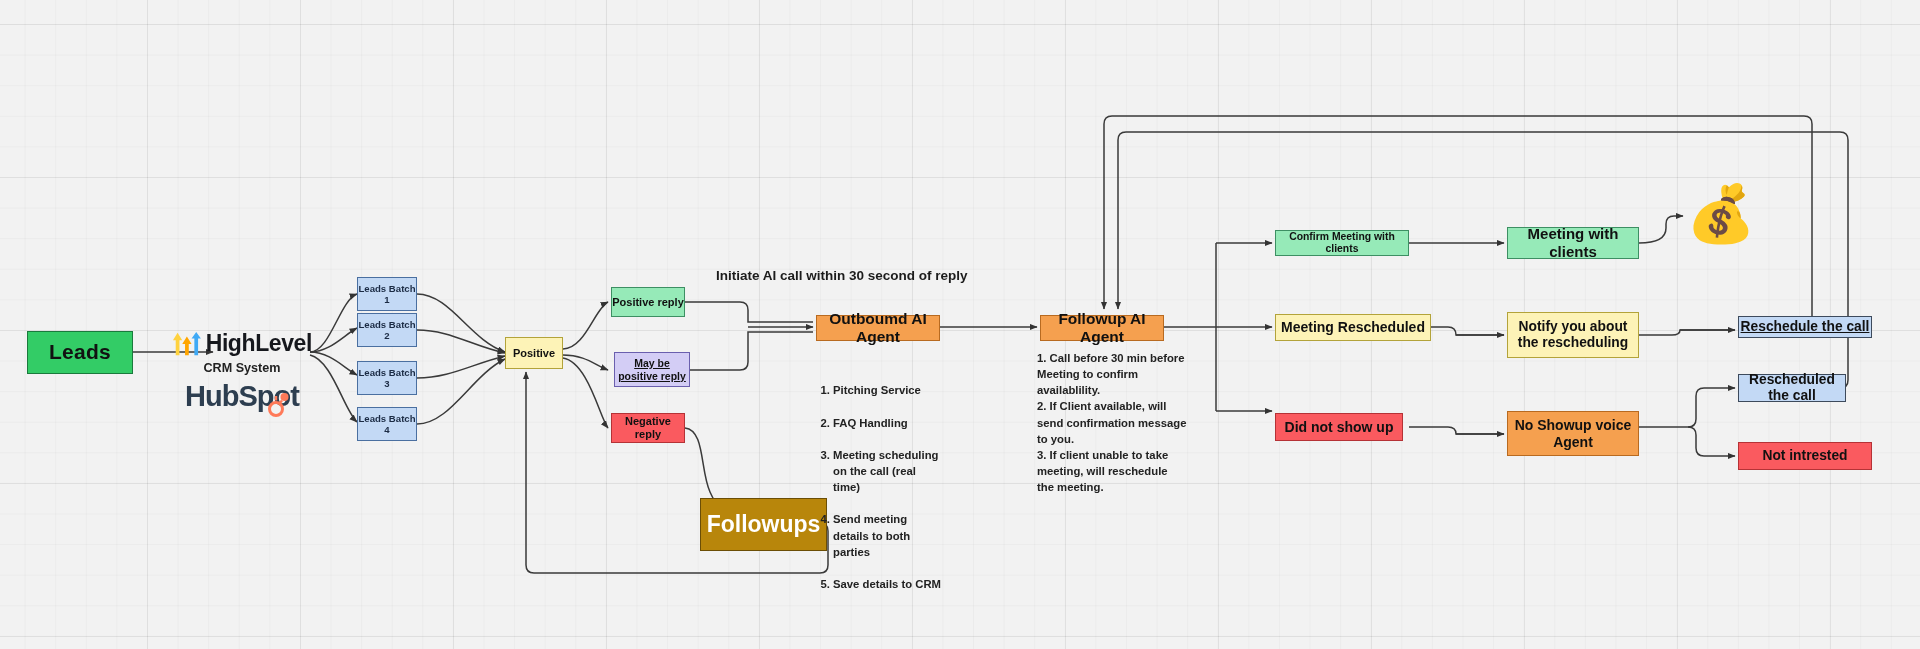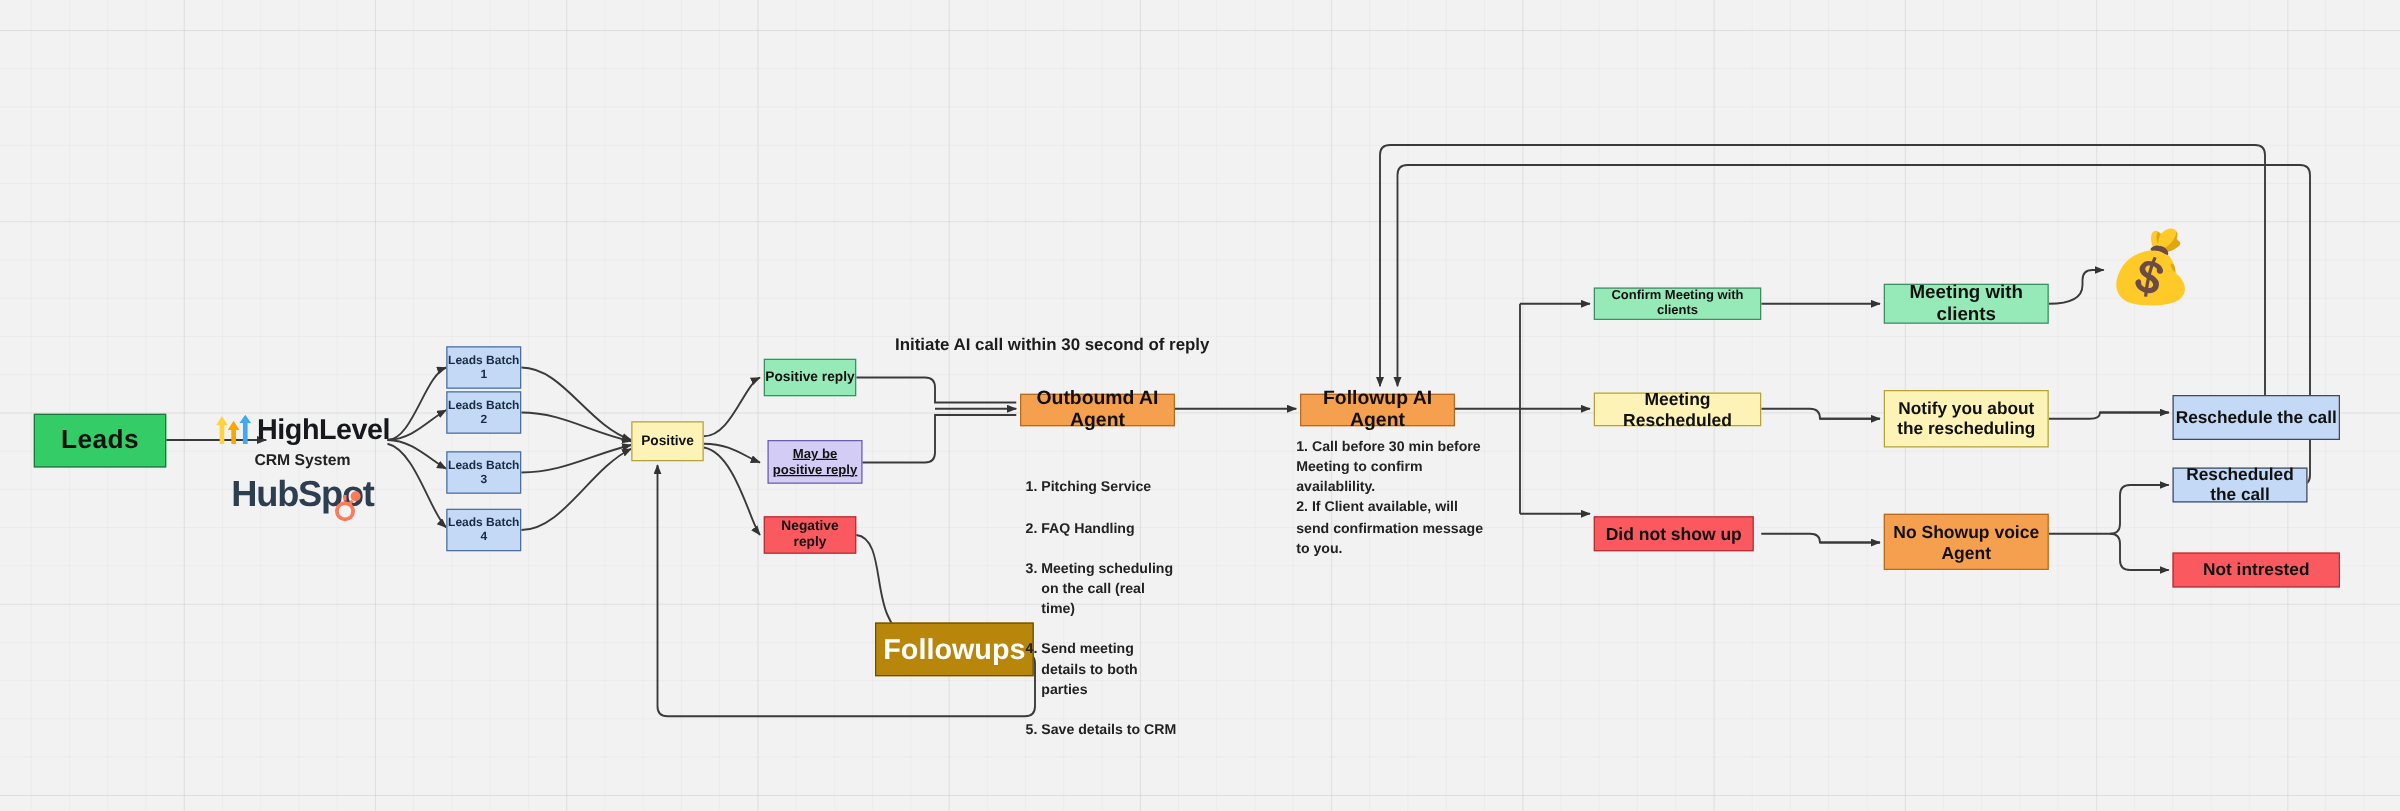--- a/index.html
+++ b/index.html
@@ -195,21 +195,21 @@
     <span>Positive reply</span>
   </div>
   <div class="node maybereply" style="left:614px;top:352px;width:76px;height:35px;text-decoration:underline;">
     <span style="white-space:pre-line">May be
 positive reply</span>
   </div>
   <div class="node negreply" style="left:611px;top:413px;width:74px;height:30px;">
     <span>Negative reply</span>
   </div>
 
-  <div class="node followups" style="left:700px;top:498px;width:127px;height:43px;">
+  <div class="node followups" style="left:700px;top:498px;width:127px;height:53px;">
     <span>Followups</span>
   </div>
 
   <div class="caption" style="left:716px;top:268px;">
     <span>Initiate AI call within 30 second  of reply</span>
   </div>
 
   <div class="node agent" style="left:816px;top:315px;width:124px;height:26px;">
     <span>Outboumd AI Agent</span>
   </div>
@@ -222,46 +222,47 @@
       <li>Save details to CRM</li>
     </ol>
   </div>
 
   <div class="node agent" style="left:1040px;top:315px;width:124px;height:26px;">
     <span>Followup AI Agent</span>
   </div>
   <div class="plainspec" style="left:1037px;top:350px;width:150px;">
     <div>1. Call before 30 min before Meeting to confirm availablility.</div>
     <div>2. If Client available, will send confirmation message to you.</div>
+    <div>3. If client unable to take meeting, will reschedule the meeting.</div>
   </div>
 
   <div class="node mintbox" style="left:1275px;top:230px;width:134px;height:26px;font-size:10.4px;">
     <span>Confirm Meeting with clients</span>
   </div>
   <div class="node mintbox" style="left:1507px;top:227px;width:132px;height:32px;font-size:15px;">
     <span>Meeting with clients</span>
   </div>
 
   <div class="moneybag" style="left:1686px;top:186px;">💰</div>
 
-  <div class="node yellowbox" style="left:1275px;top:314px;width:134px;height:27px;font-size:14px;">
+  <div class="node yellowbox" style="left:1275px;top:314px;width:156px;height:27px;font-size:14px;">
     <span>Meeting Rescheduled</span>
   </div>
   <div class="node yellowbox" style="left:1507px;top:312px;width:132px;height:46px;font-size:13.8px;">
     <span>Notify you about the rescheduling</span>
   </div>
 
   <div class="node redbox" style="left:1275px;top:413px;width:128px;height:28px;font-size:14px;">
     <span>Did not show up</span>
   </div>
   <div class="node orangebox" style="left:1507px;top:411px;width:132px;height:45px;font-size:14px;">
     <span>No Showup voice Agent</span>
   </div>
 
-  <div class="node bluebox" style="left:1738px;top:316px;width:134px;height:36px;font-size:13.8px;">
+  <div class="node bluebox" style="left:1738px;top:316px;width:134px;height:22px;font-size:13.8px;text-decoration:underline;">
     <span>Reschedule the call</span>
   </div>
   <div class="node bluebox" style="left:1738px;top:374px;width:108px;height:28px;font-size:13.8px;">
     <span>Rescheduled the call</span>
   </div>
   <div class="node redbox" style="left:1738px;top:442px;width:134px;height:28px;font-size:13.8px;">
     <span>Not intrested</span>
   </div>
 
 </div>

